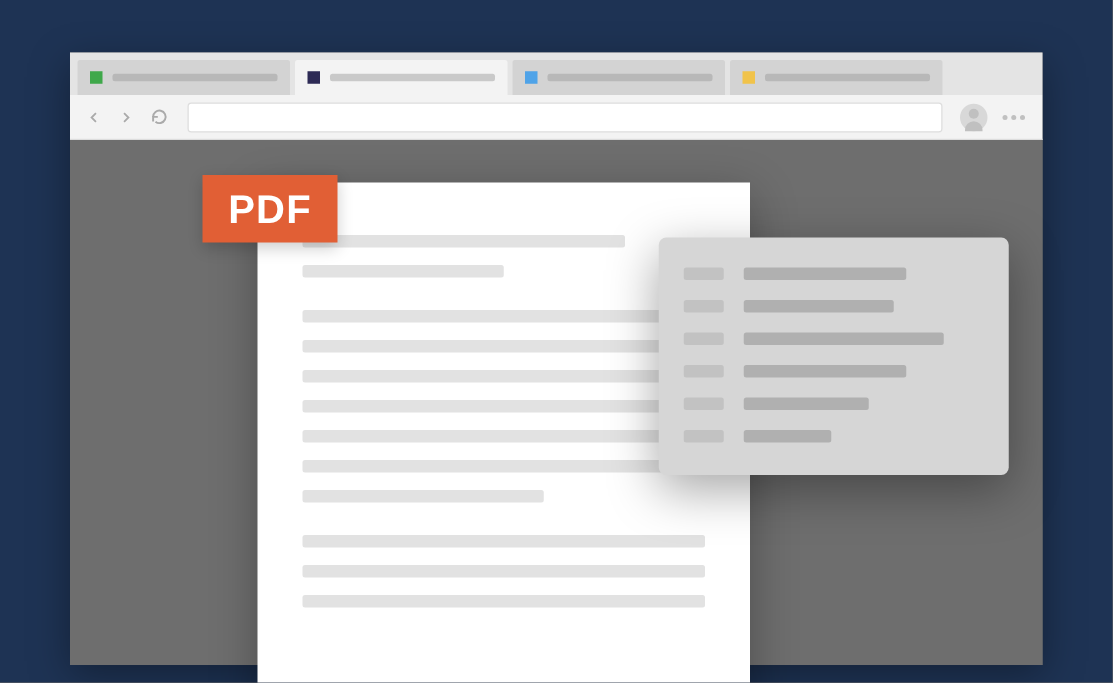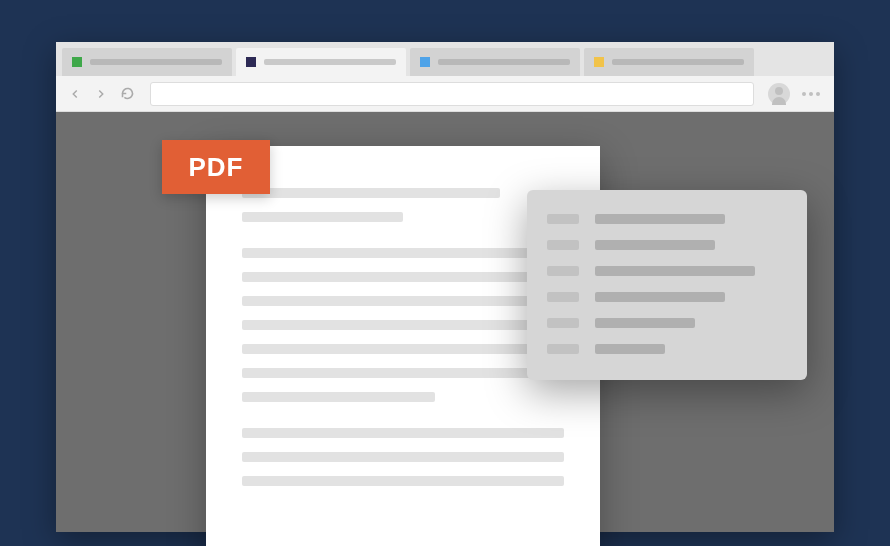--- a/index.html
+++ b/index.html
@@ -173,21 +173,21 @@
     
     .pdf-badge {
       position: absolute;
       left: 162px;
       top: 140px;
       width: 108px;
       height: 54px;
       background: #e15f35;
       color: #fff;
       font-weight: bold;
-      font-size: 26px;
+      font-size: 32px;
       display: flex;
       align-items: center;
       justify-content: center;
       box-shadow: 0 4px 12px rgba(0,0,0,0.2);
       letter-spacing: 1px;
     }
     
     .context-menu {
       position: absolute;
       left: 527px;

